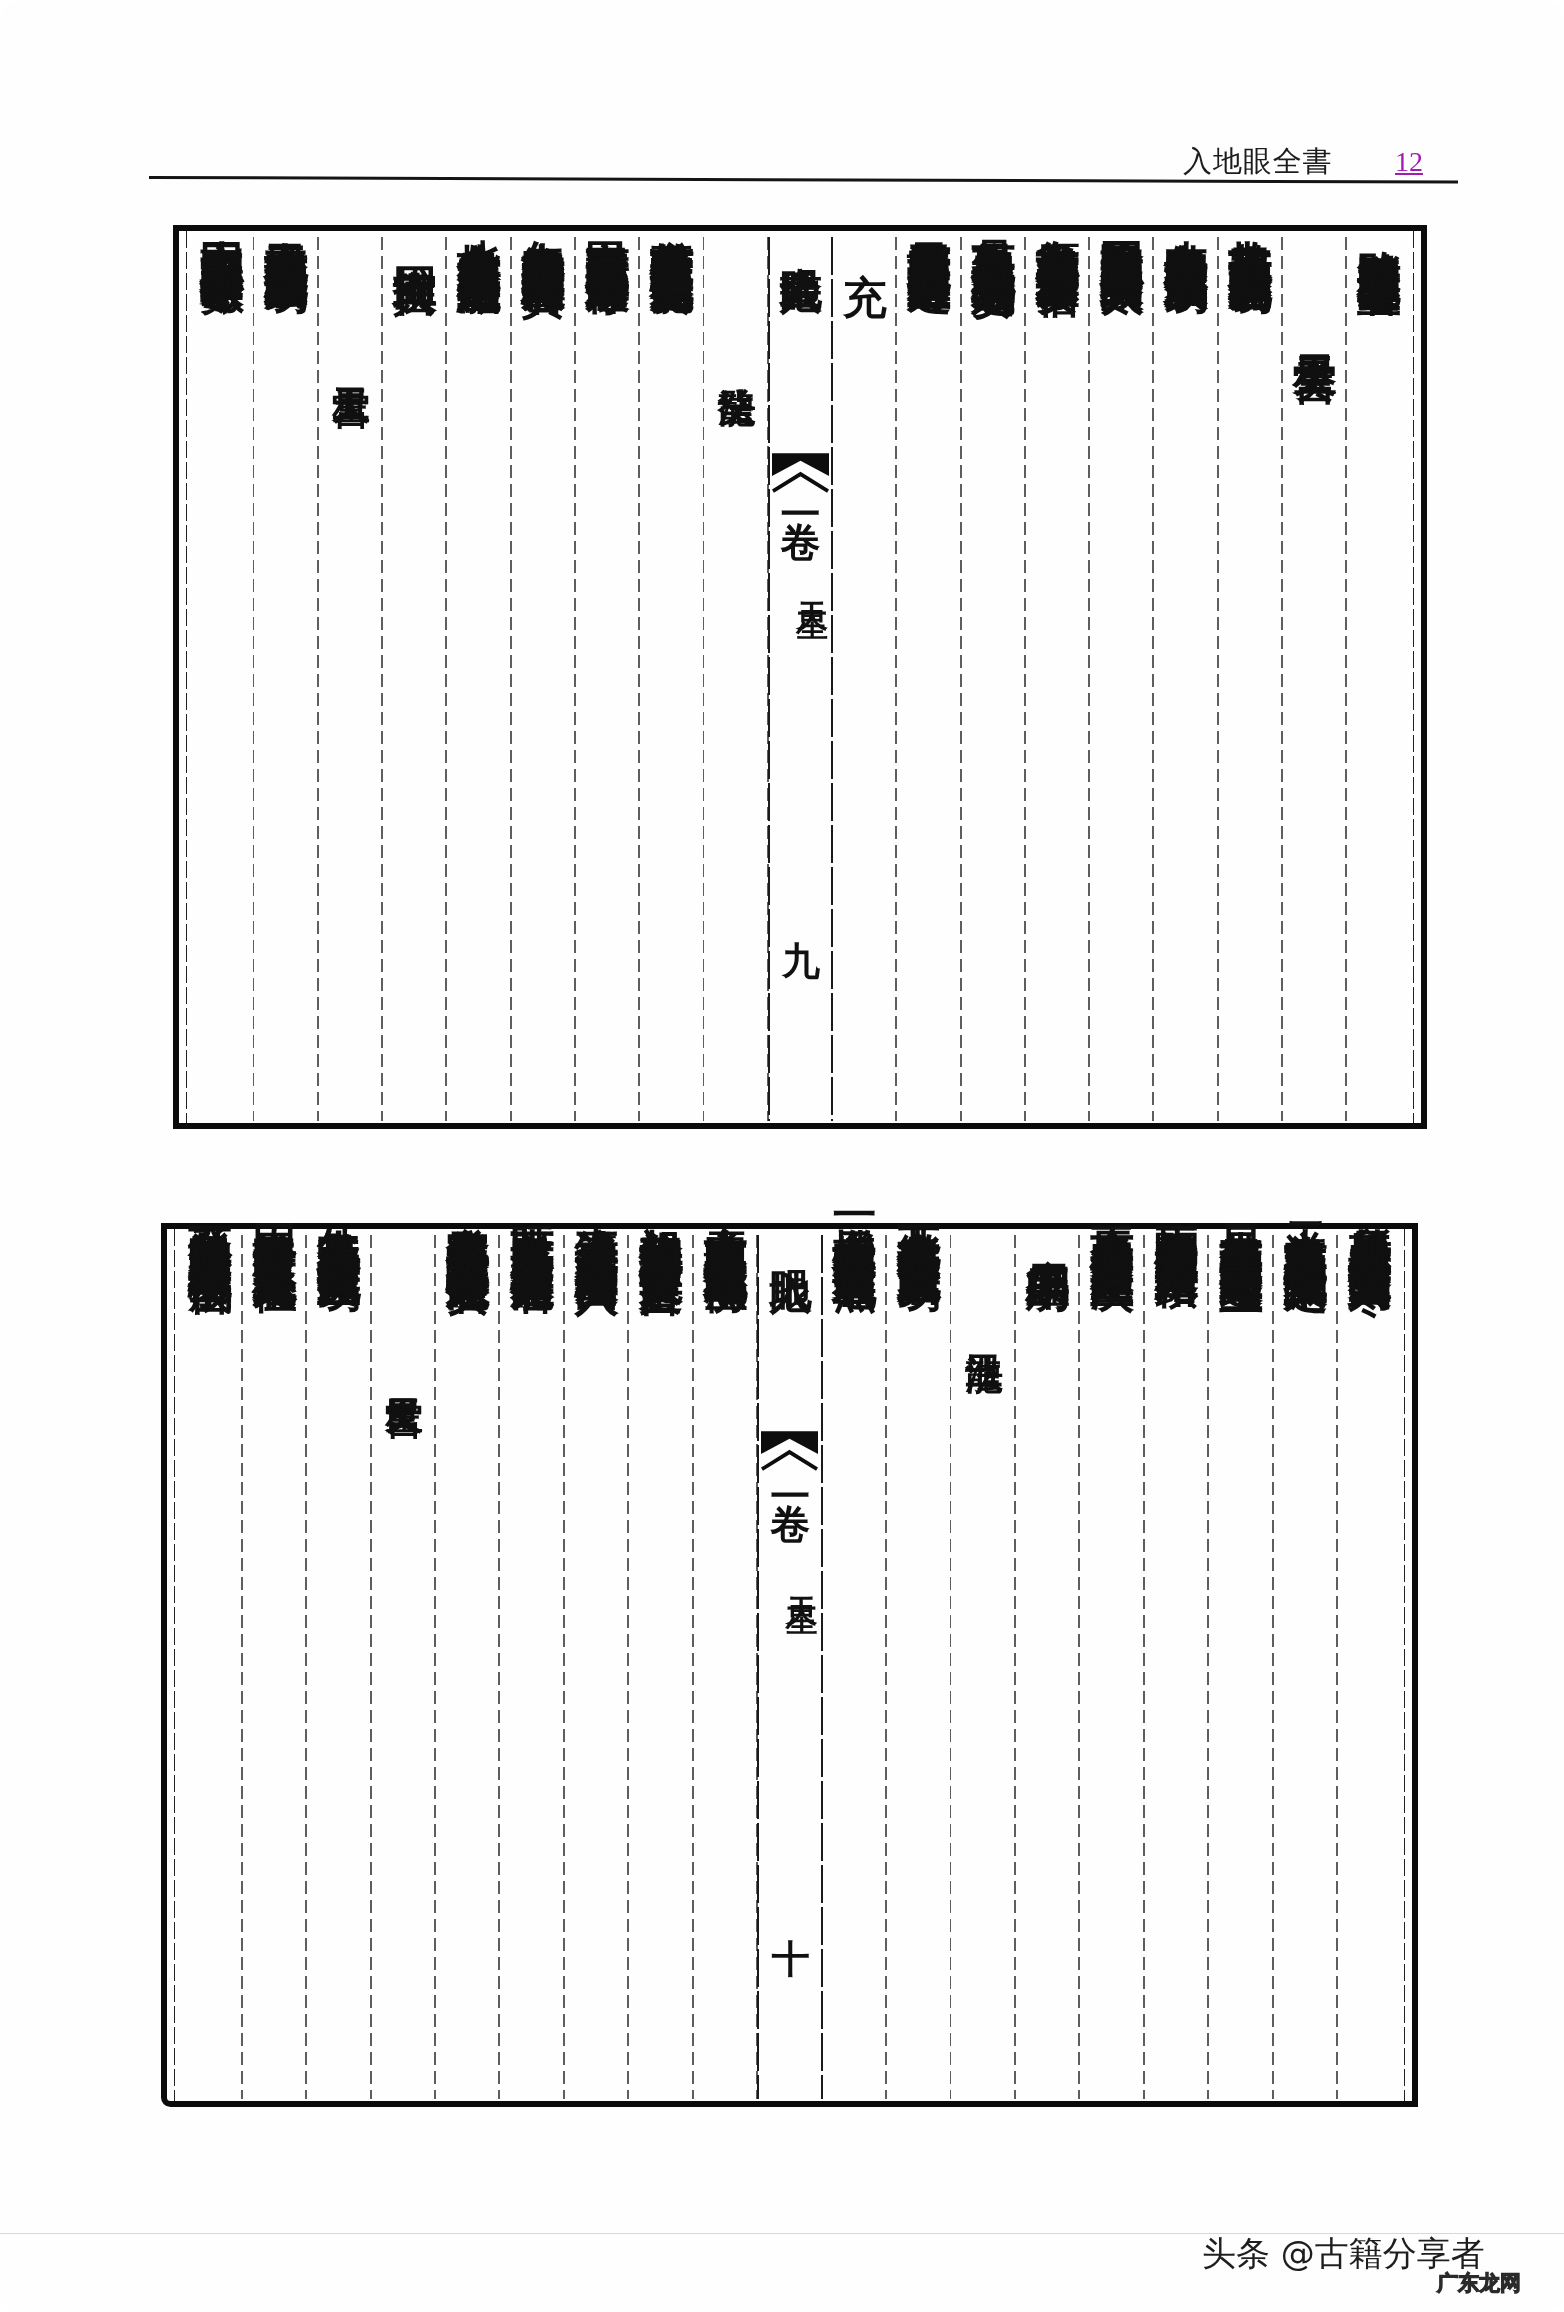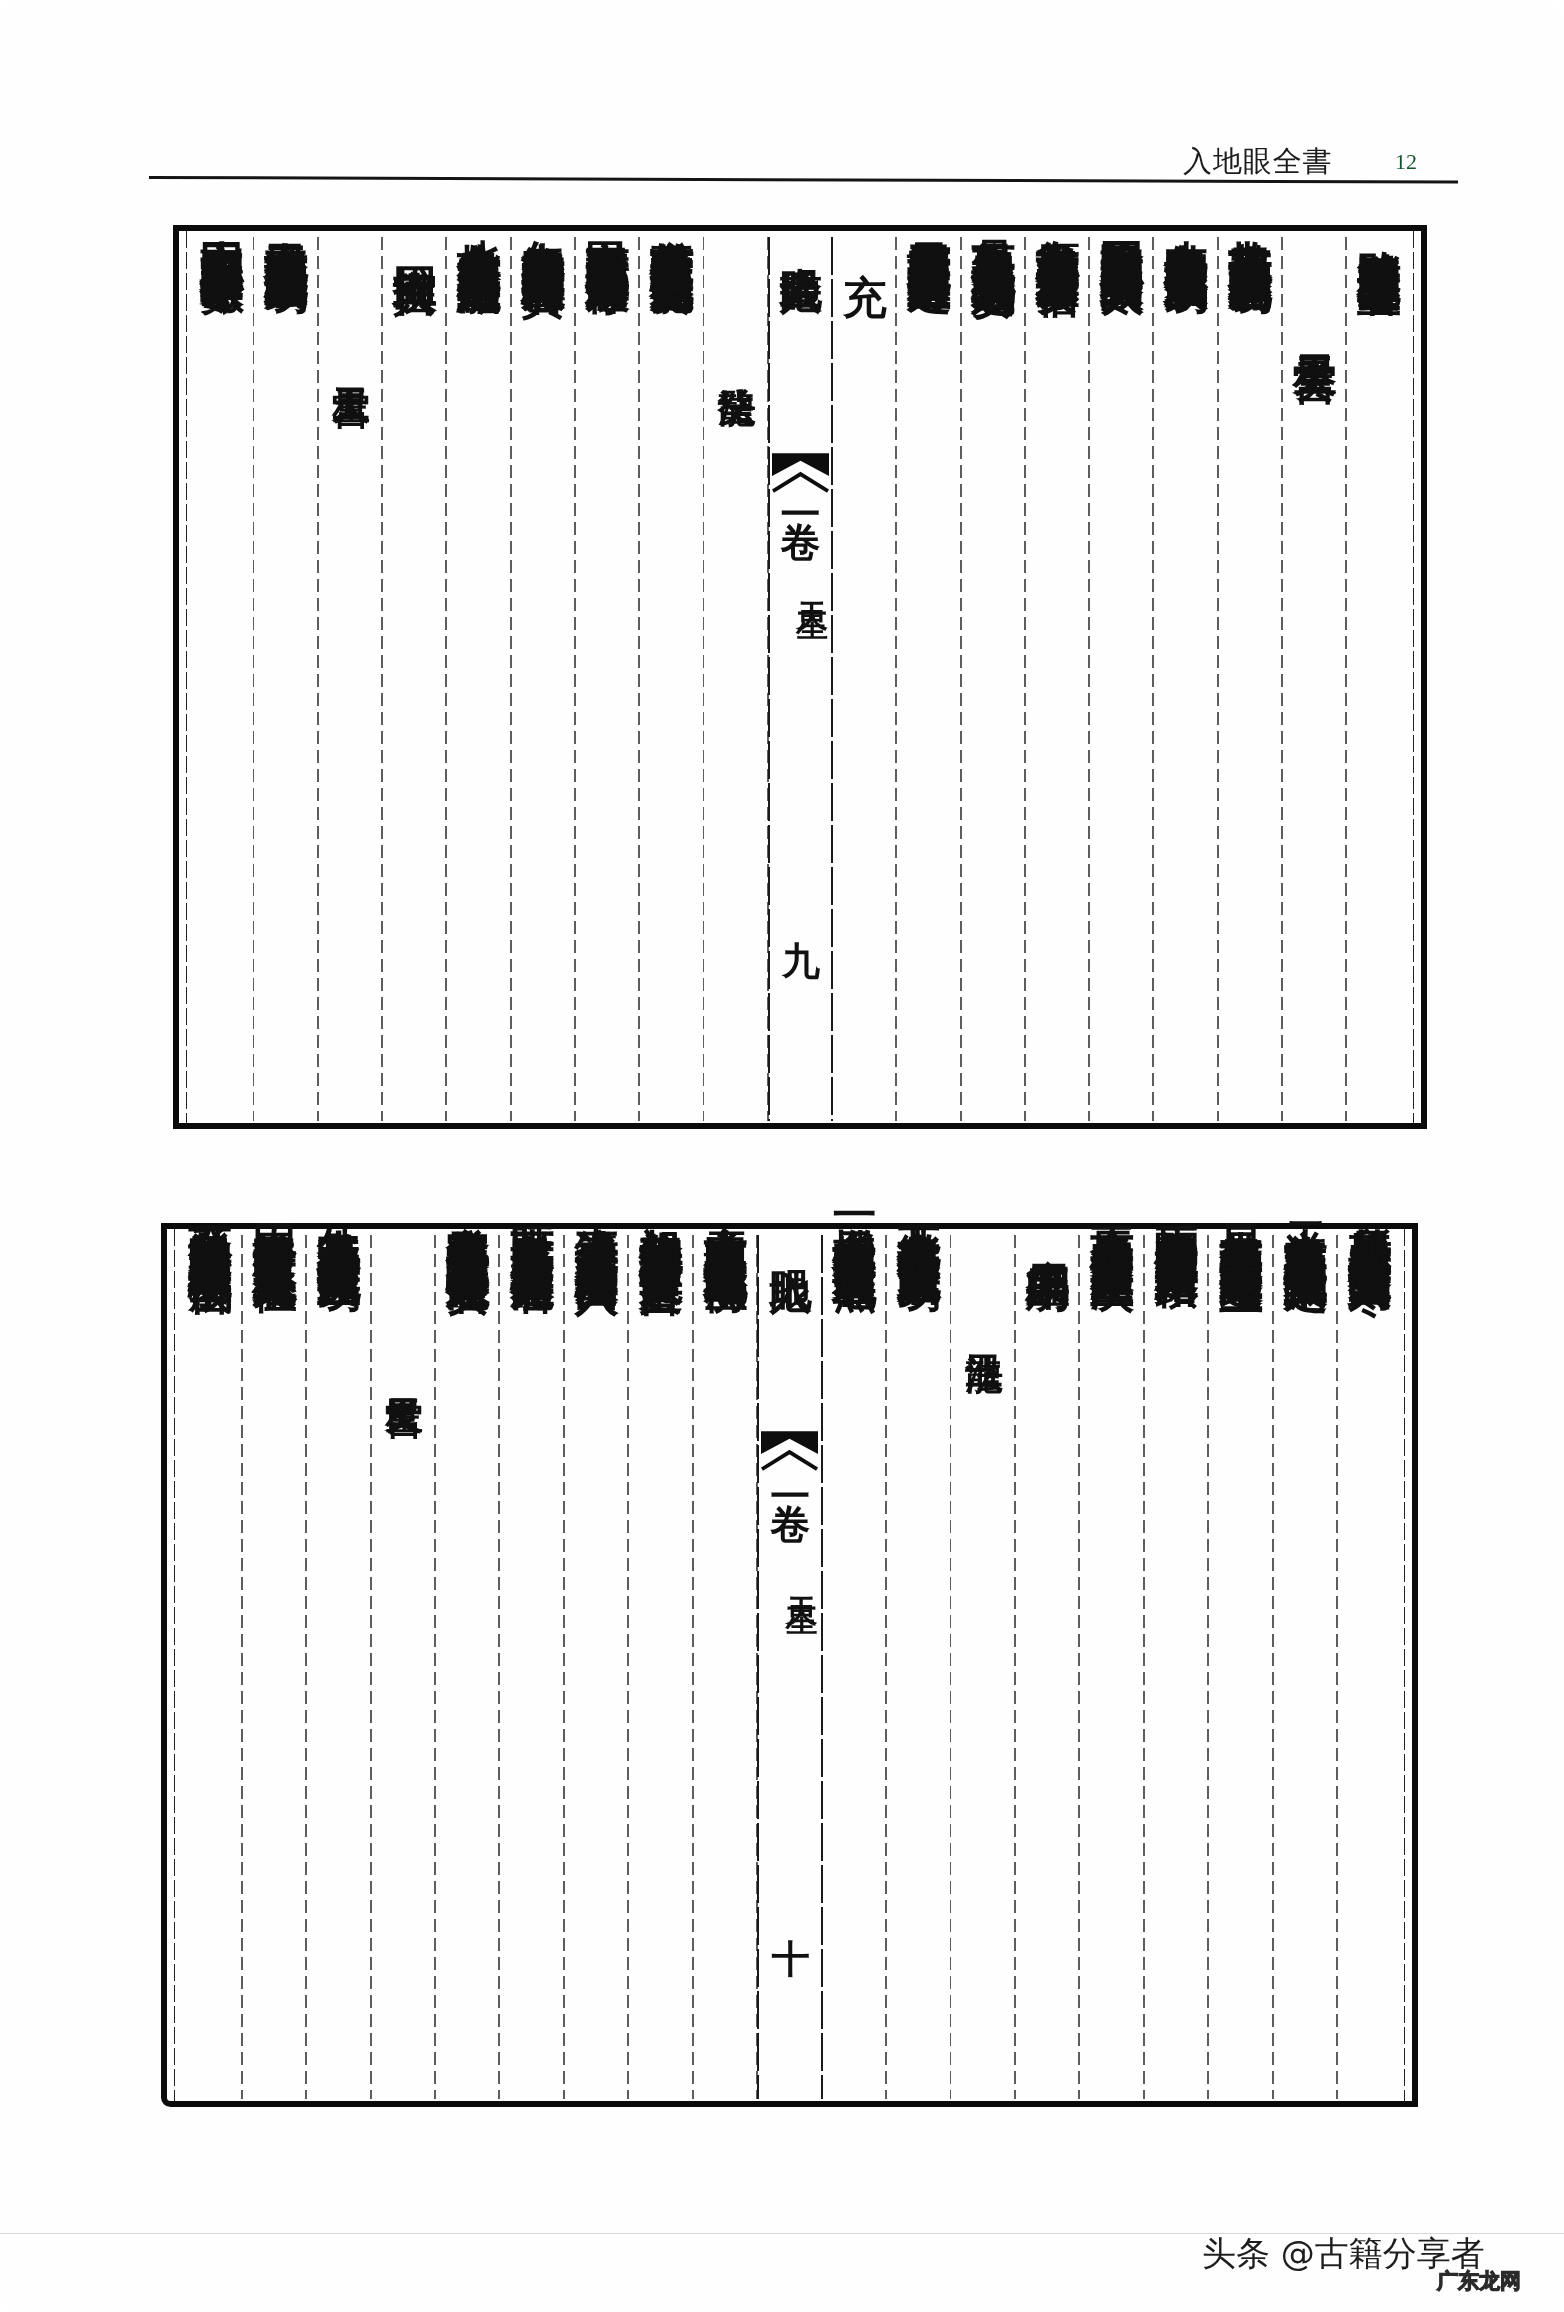--- a/index.html
+++ b/index.html
@@ -16,21 +16,21 @@
 
     
     .running-title {
       position: absolute; left: 1183px; top: 145px;
       font-size: 29px; line-height: 32px; letter-spacing: 0.9px;
       color: #1c1c1c; white-space: nowrap;
     }
     .page-number {
       position: absolute; left: 1395px; top: 146px;
       font-family: "Liberation Serif", serif;
-      font-size: 22px; line-height: 32px; color: #14532d;
+      font-size: 28px; line-height: 32px; color: #a21caf; text-decoration: underline;
     }
     .header-rule {
       position: absolute; left: 149px; top: 176px;
       width: 1309px; height: 2.8px; background: #141414;
       transform: rotate(0.2deg); transform-origin: left center;
     }
 
     
     .panel {
       position: absolute; box-sizing: border-box;
@@ -98,21 +98,21 @@
     }
     .wm-handle {
       position: absolute; left: 1202px; top: 2233px;
       font-family: "DejaVu Sans", sans-serif; font-size: 34px; line-height: 40px;
       color: #1e1e1e; white-space: nowrap;
       text-shadow: 1.9px 1.9px 0 rgba(255,255,255,.85);
       text-align: right;
     }
     .wm-site {
       position: absolute; left: 1437px; top: 2271px;
-      font-family: Liberation Mono, monospace; font-size: 21px; line-height: 24.6px;
+      font-family: Liberation Serif, serif; font-size: 21px; line-height: 24.6px;
       font-weight: bold; color: #b91c1c; white-space: nowrap;
       -webkit-text-stroke: 1.1px #2a2a2a;
     }
   </style>
 </head>
 <body>
 
 <div id="page">
 
   <div class="running-title">入地眼全書</div>

